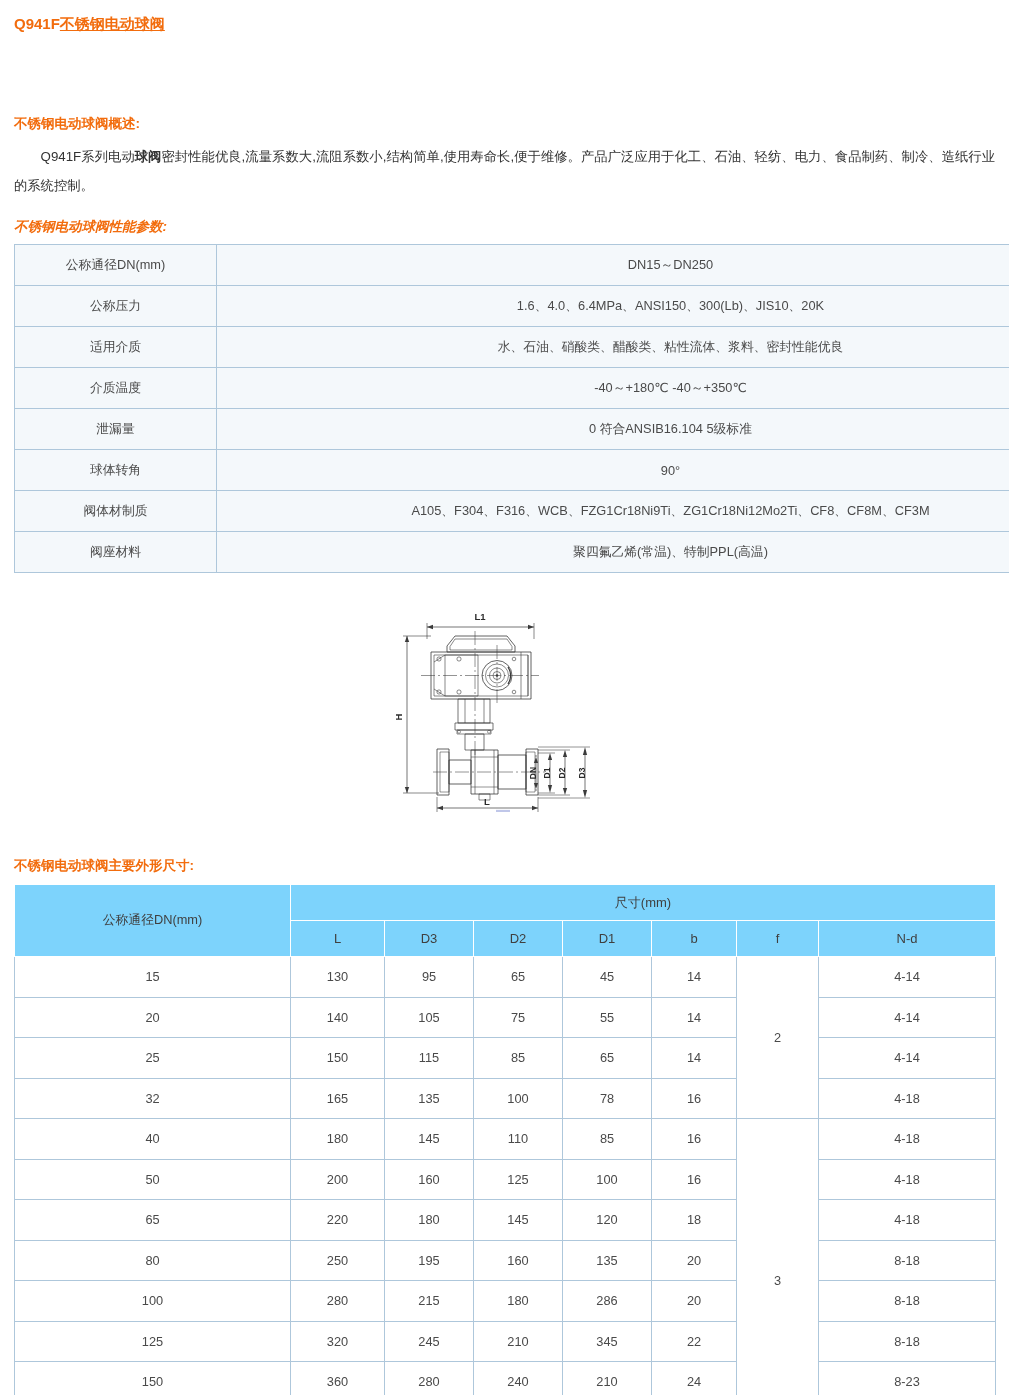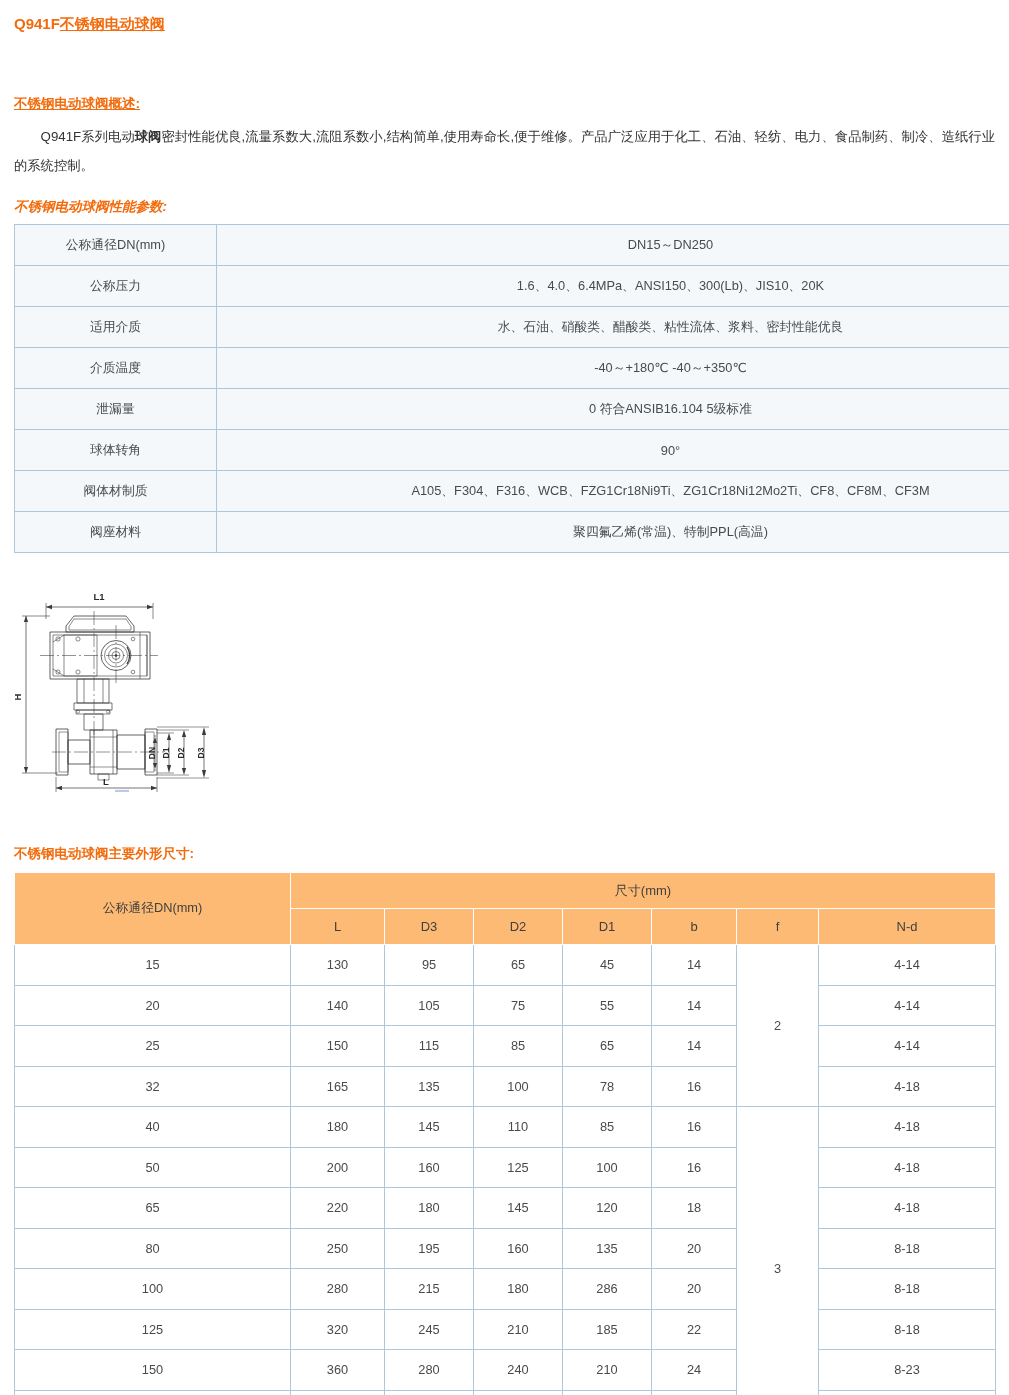--- a/index.html
+++ b/index.html
@@ -35,23 +35,23 @@
     color: #F26C0D;
     text-align: center;
   }
   .section-heading {
     font-size: 13.5px;
     font-weight: bold;
     color: #F26C0D;
     line-height: 20px;
     margin: 0;
   }
-  .heading-overview { margin-top: 60px; text-decoration: underline; }
+  .heading-overview { margin-top: 80px; }
   .heading-params   { margin-top: 17px; margin-bottom: 7px; font-style: italic; }
-  .heading-dims     { margin-top: 34px; margin-bottom: 8px; }
+  .heading-dims     { margin-top: 26px; margin-bottom: 8px; }
 
   
   p.body-text {
     font-size: 13.3px;
     line-height: 29px;
     color: #333333;
     margin: 8px 0 0 0;
     text-indent: 2em;
     text-align: justify;
   }
@@ -73,34 +73,35 @@
     vertical-align: middle;
     padding: 0 6px;
     box-sizing: border-box;
   }
   table.spec td.k { width: 202px; }
   table.spec td.v { width: 908px; }
 
   
   .diagram-wrap {
     width: 981px;
+    text-align: center;
     margin: 22px 0 0 0;
     padding: 10px 0 6px 0;
   }
   .diagram-wrap svg { display: inline-block; }
 
   
   table.dims {
     border-collapse: collapse;
     width: 981px;
     table-layout: fixed;
     background: #ffffff;
   }
   table.dims th {
-    background: #fdba74;
+    background: #7dd3fc;
     color: #3f3f3f;
     font-weight: normal;
     font-size: 13px;
     border: 1px solid #ffffff;
     height: 29px;
     text-align: center;
     vertical-align: middle;
     box-sizing: border-box;
   }
   table.dims th.dn-head { height: 72px; font-size: 12.8px; }
@@ -403,21 +404,21 @@
           <td>180</td>
           <td>286</td>
           <td>20</td>
           <td>8-18</td>
         </tr>
         <tr>
           <td>125</td>
           <td>320</td>
           <td>245</td>
           <td>210</td>
-          <td>185</td>
+          <td>345</td>
           <td>22</td>
           <td>8-18</td>
         </tr>
         <tr>
           <td>150</td>
           <td>360</td>
           <td>280</td>
           <td>240</td>
           <td>210</td>
           <td>24</td>

